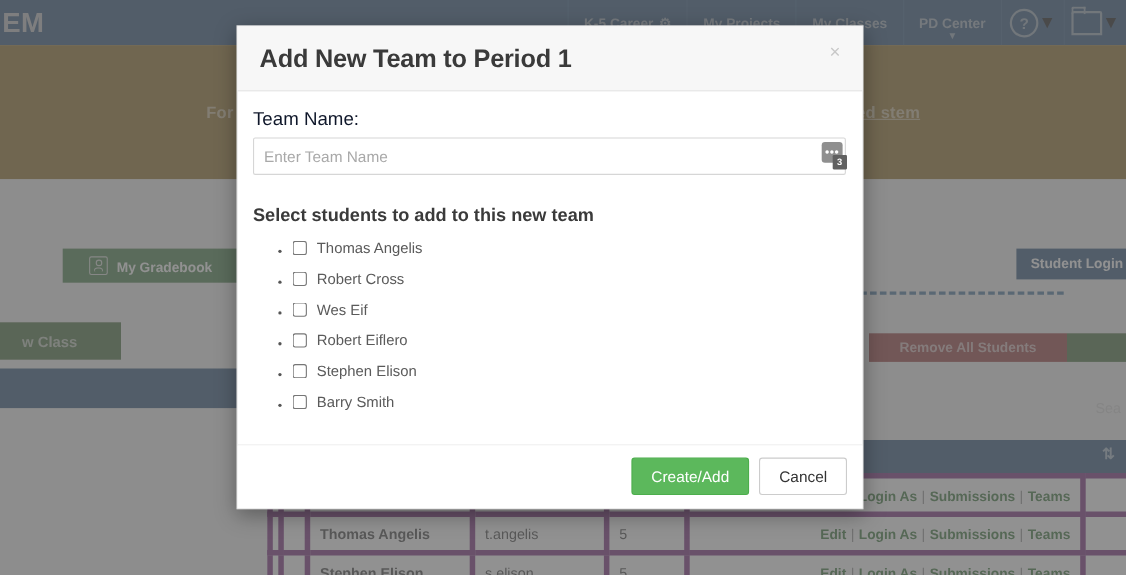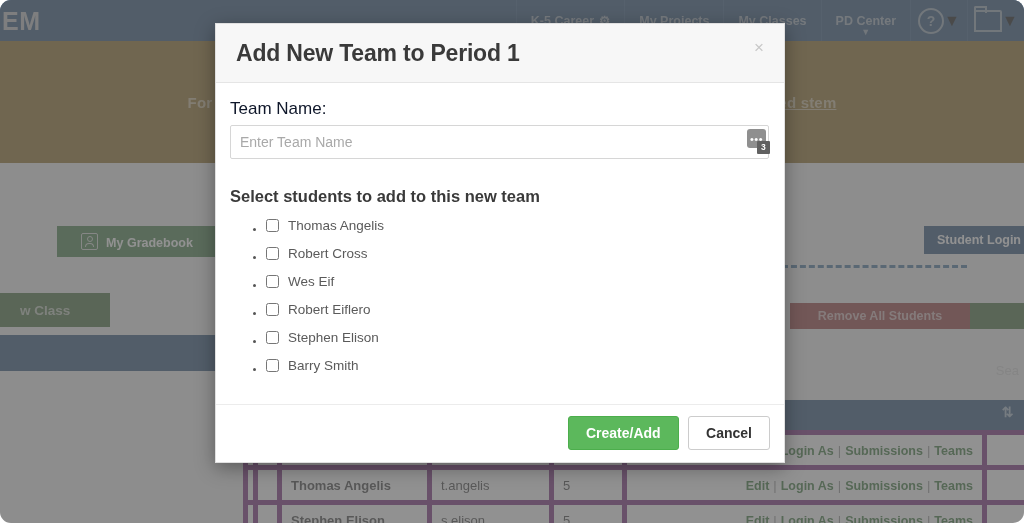--- a/index.html
+++ b/index.html
@@ -12,21 +12,20 @@
     font-family: "Liberation Sans", sans-serif;
     background: #ffffff;
   }
 
   #screen {
     position: relative;
     width: 1024px;
     height: 523px;
     overflow: hidden;
     background: #ffffff;
-    border-radius: 11px;
   }
 
   
   #page-bg {
     position: absolute;
     inset: 0;
     background: #ffffff;
   }
 
   .navbar {
@@ -438,21 +437,21 @@
     font-size: 13.5px;
     color: #5a5a5a;
   }
   .modal-footer {
     padding: 11px 14px 12px 14px;
     text-align: right;
     background: #ffffff;
   }
   .footer-btn {
     font-size: 14px;
-    font-weight: bold;
+    font-weight: normal;
     padding: 8px 17px;
     border-radius: 3px;
     cursor: pointer;
     font-family: "Liberation Sans", sans-serif;
     margin-left: 5px;
   }
   .btn-primary {
     background: #5cb85c;
     border: 1px solid #4cae4c;
     color: #ffffff;

